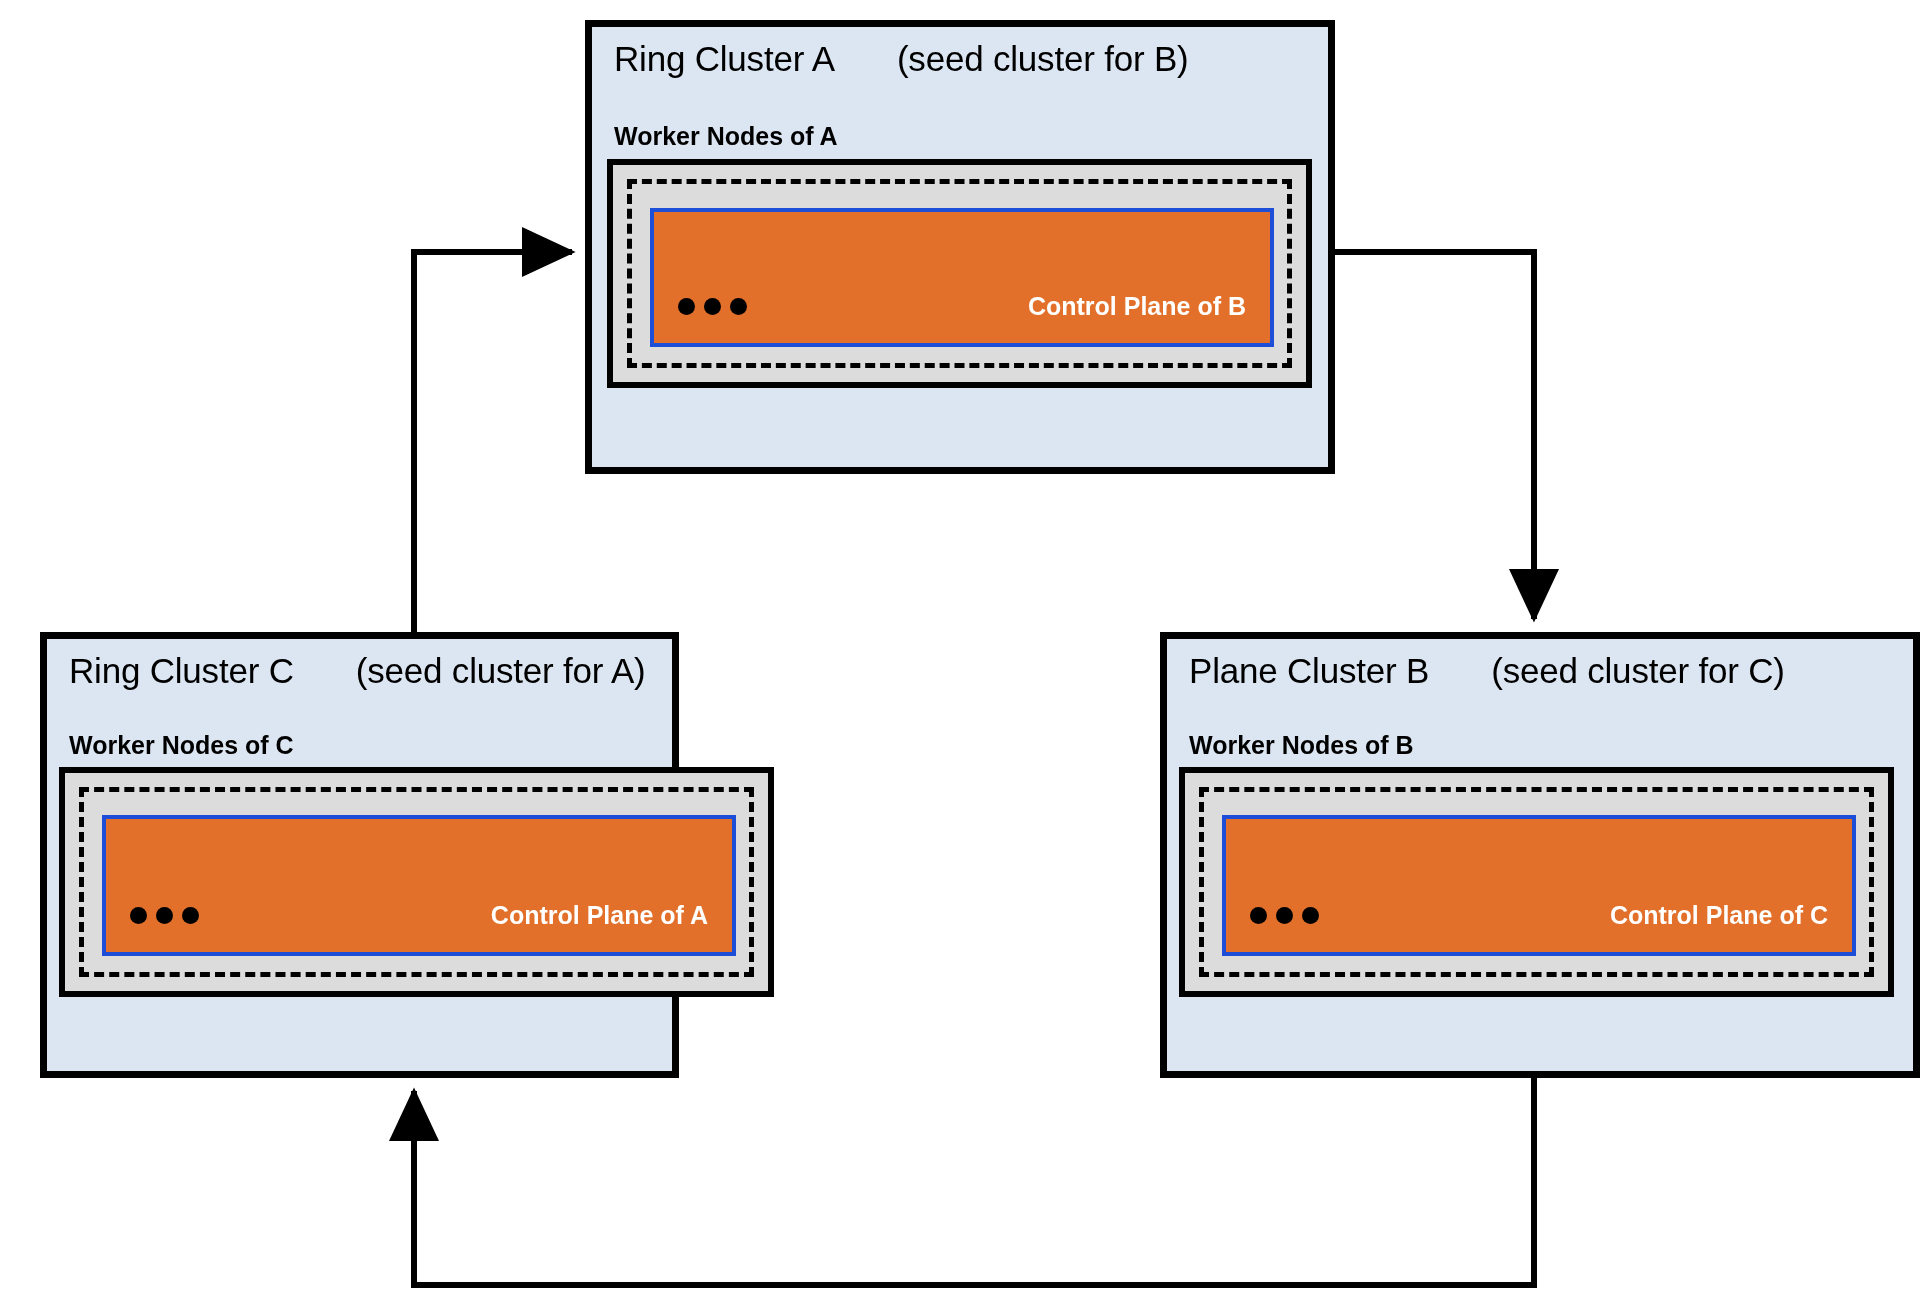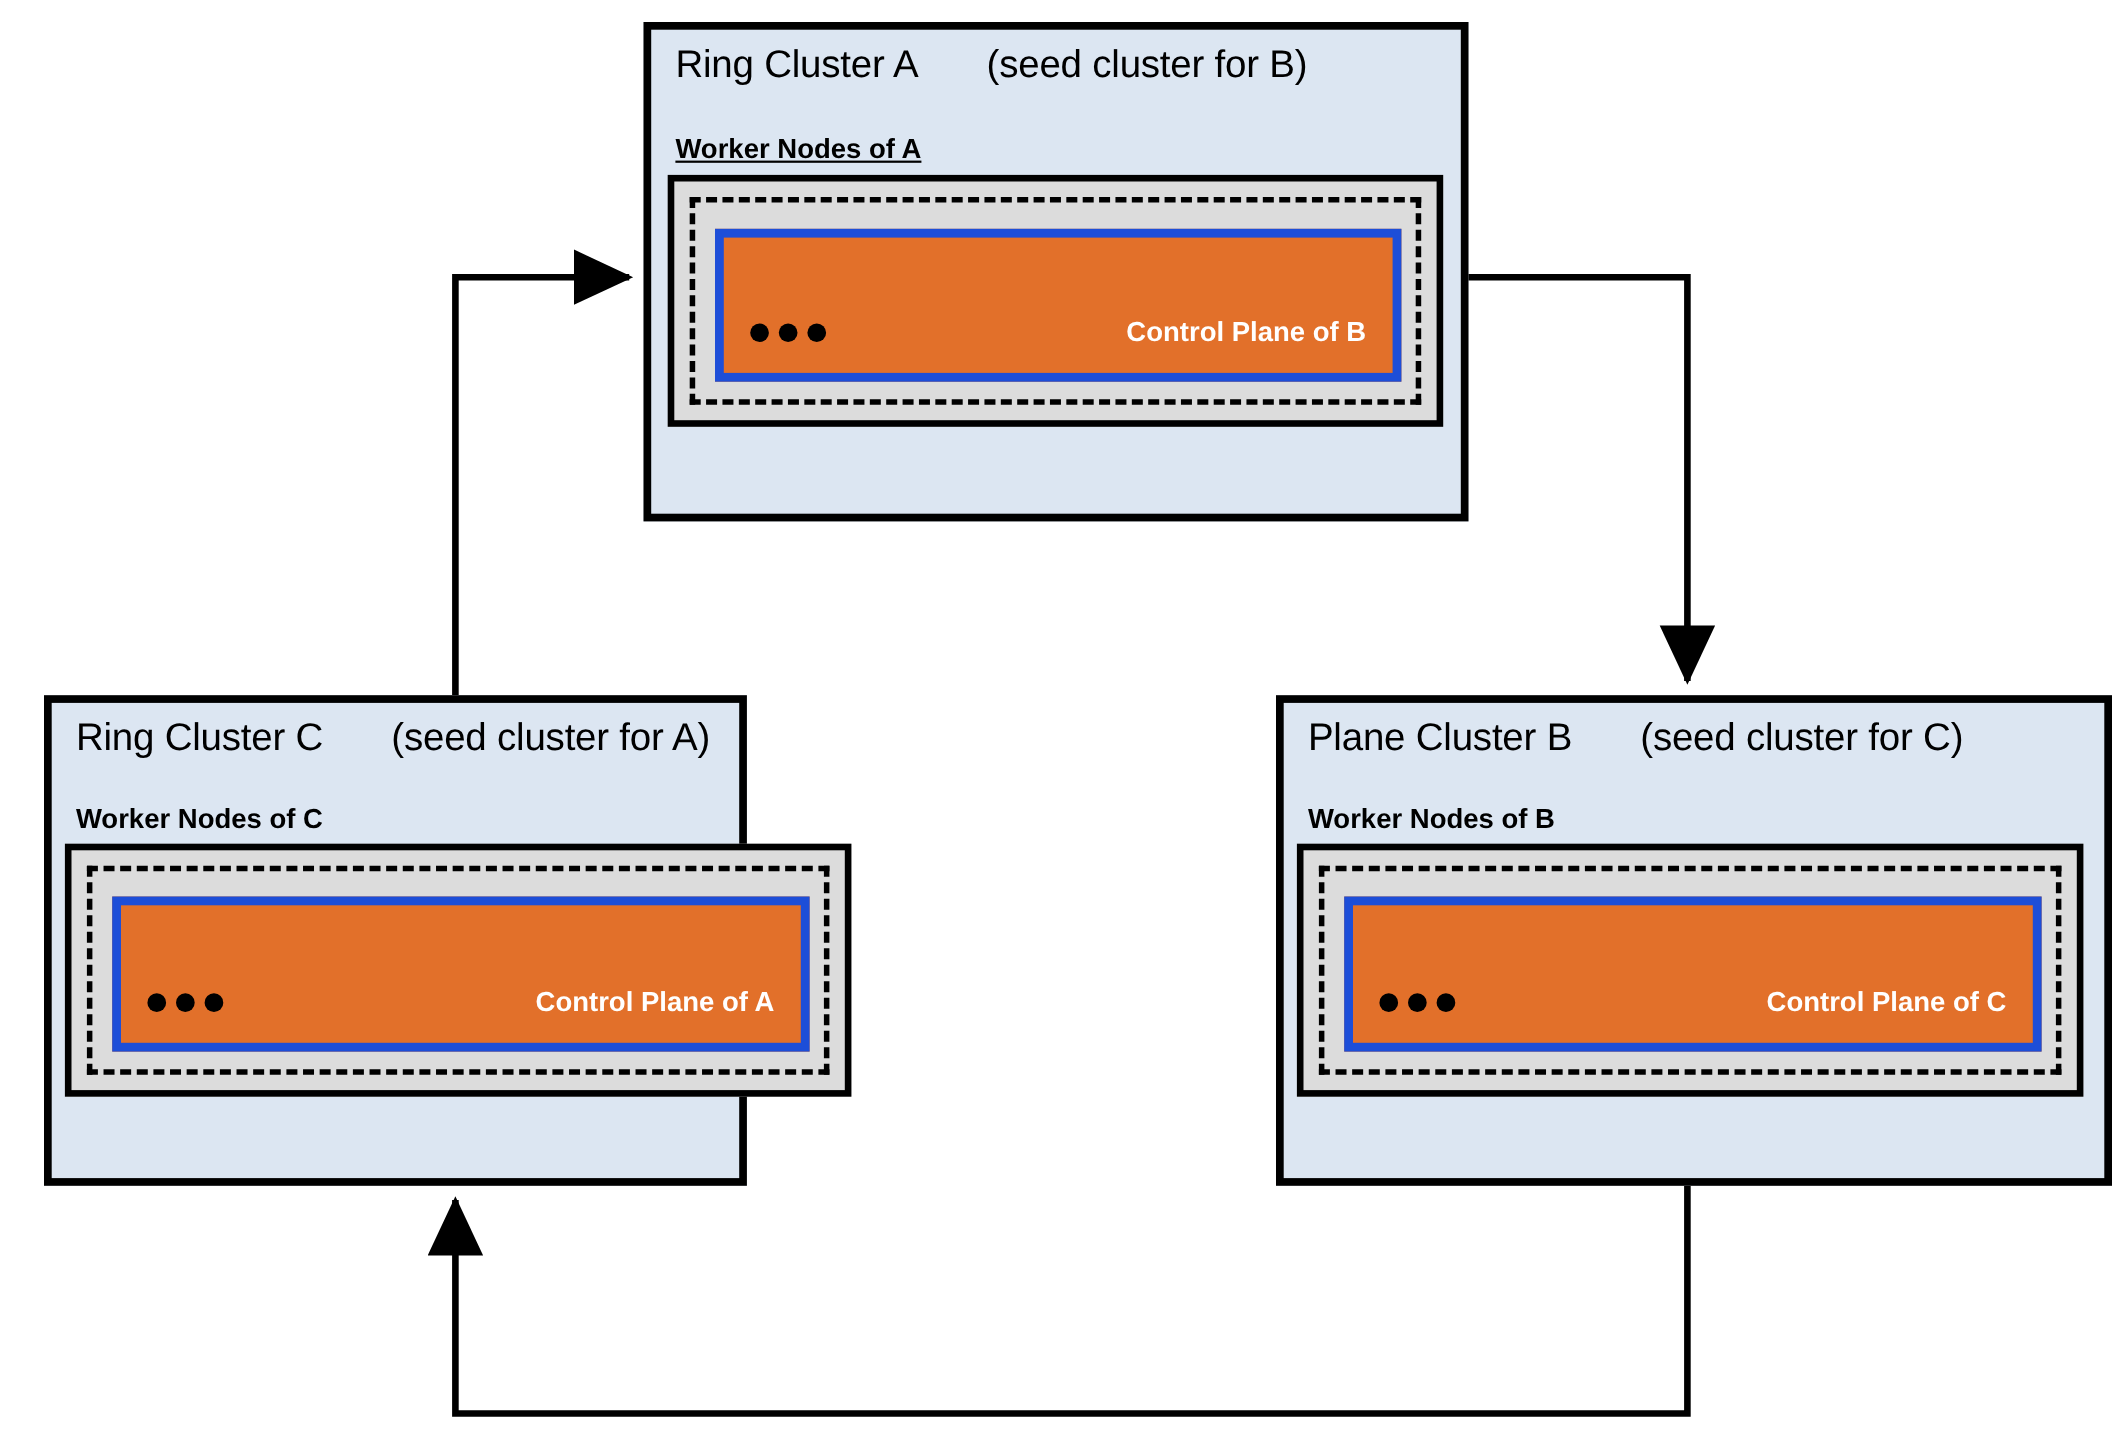--- a/index.html
+++ b/index.html
@@ -64,21 +64,21 @@
     box-sizing: border-box;
     border: 5px dashed #000000;
     background: transparent;
   }
 
   
   .control-plane {
     position: absolute;
     box-sizing: border-box;
     background: #e2702a;
-    border: 8px solid #1d4ed8;
+    border: 4px solid #1d4ed8;
   }
   .cp-dots {
     position: absolute;
     display: flex;
     gap: 9px;
     align-items: center;
   }
   .cp-dots i {
     display: block;
     width: 17px;
@@ -121,21 +121,21 @@
     <path d="M 1334,252 L 1534,252 L 1534,619" fill="none" stroke="#000000" stroke-width="6" marker-end="url(#ah)"></path>
 
     <path d="M 1534,1078 L 1534,1285 L 414,1285 L 414,1091" fill="none" stroke="#000000" stroke-width="6" marker-end="url(#ah)"></path>
   </svg>
 
   <div class="cluster" style="left:585px; top:20px; width:750px; height:454px;">
     <div class="cluster-title">
       <span>Ring Cluster A</span><span class="seed">(seed cluster for B)</span>
     </div>
 
-    <div class="worker-label" style="top:95px;text-decoration:underline;">Worker Nodes of A</div>
+    <div class="worker-label" style="top:95px;">Worker Nodes of A</div>
 
     <div class="worker-band" style="left:15px; top:132px; width:705px; height:229px;">
       <div class="dashed-band" style="left:14px; top:14px; right:14px; bottom:14px;"></div>
 
       <div class="control-plane" style="left:37px; top:43px; width:624px; height:139px;">
         <div class="cp-dots" style="left:24px; bottom:28px;">
           <i></i>
             <i></i>
             <i></i>
         </div>

